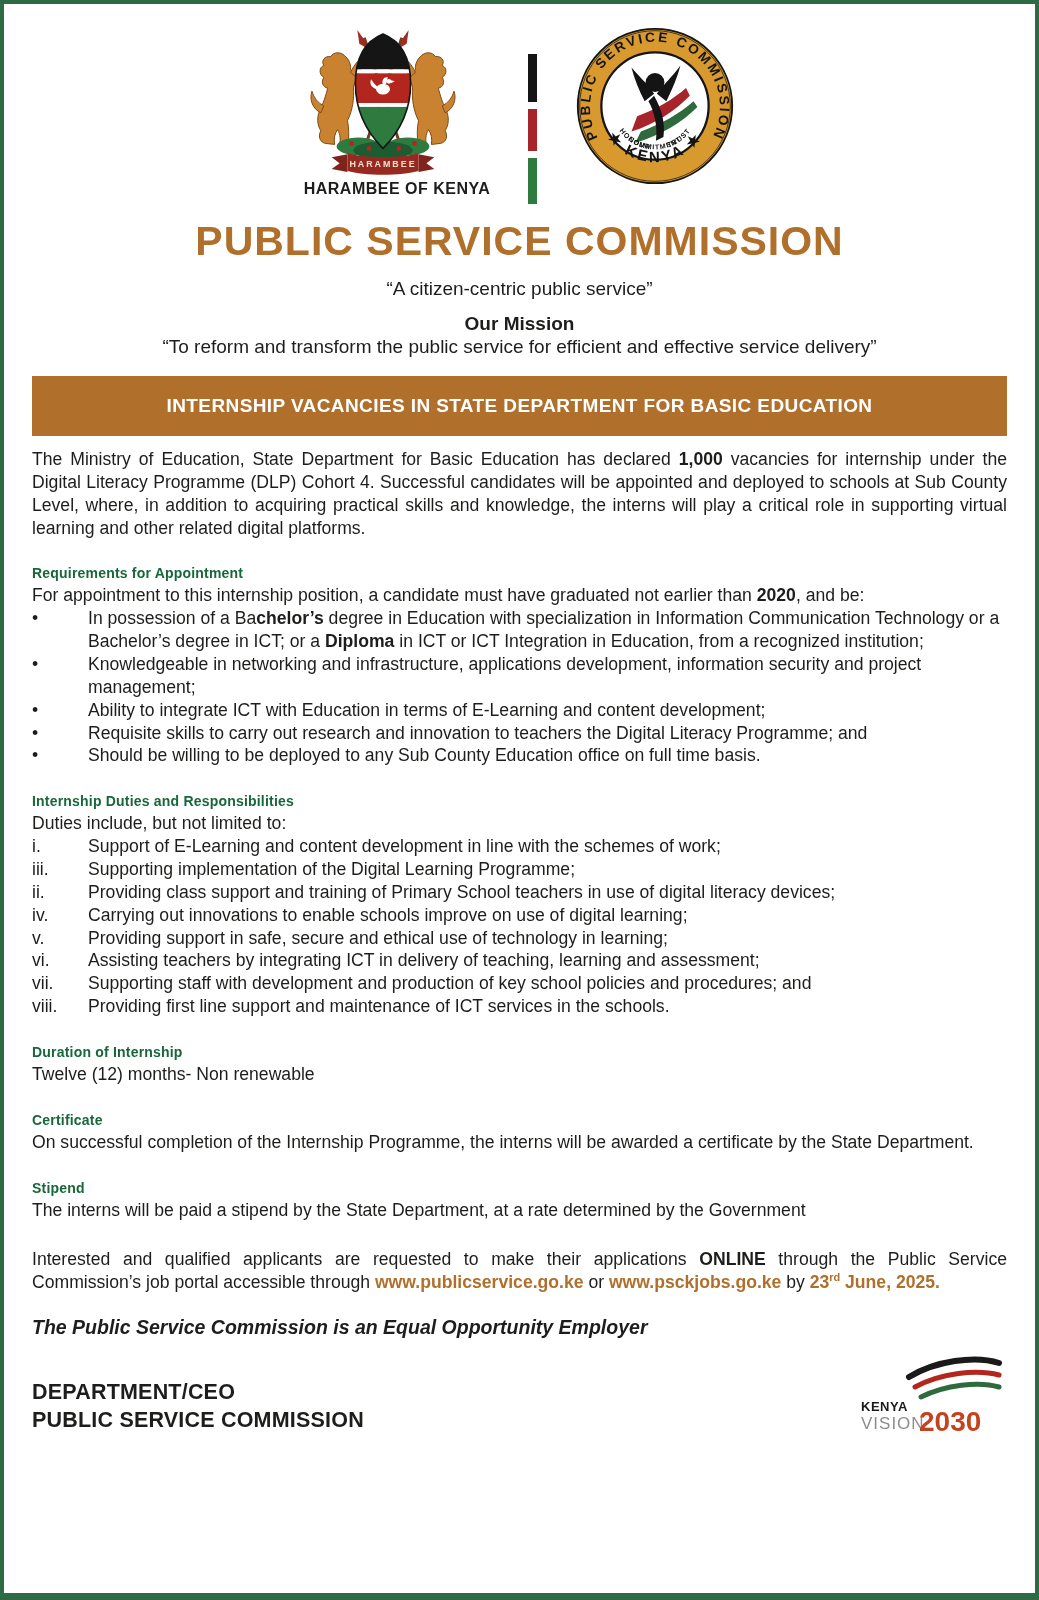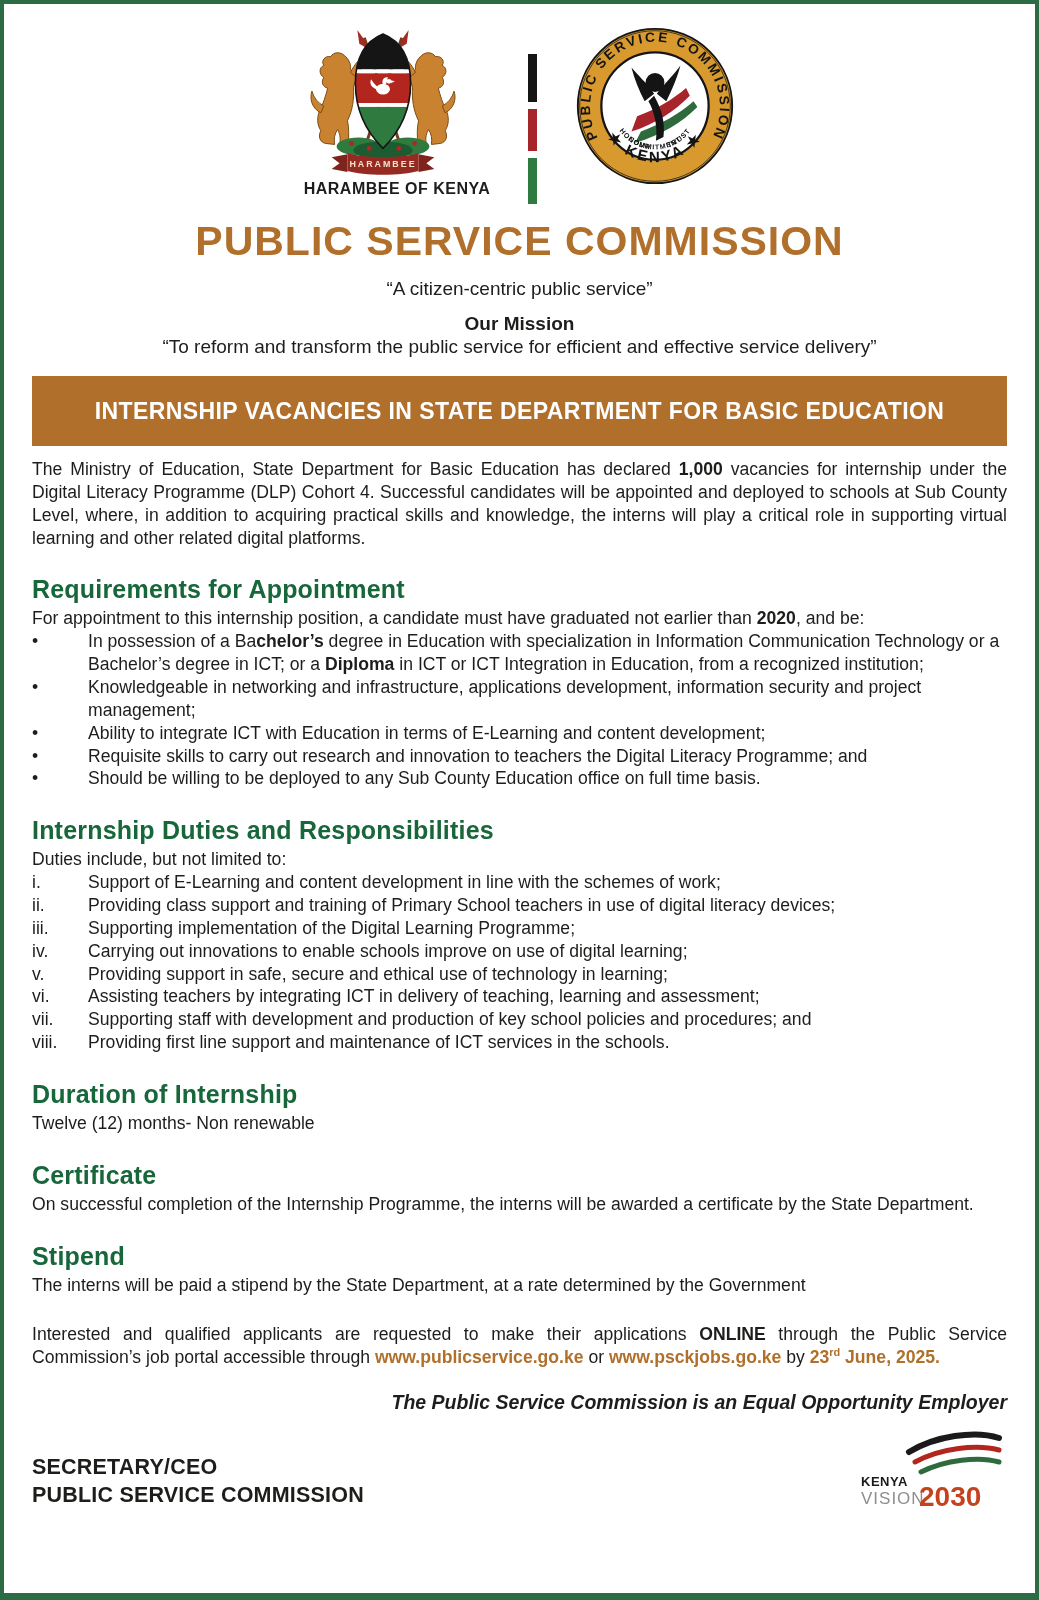--- a/index.html
+++ b/index.html
@@ -34,40 +34,40 @@
     text-align:center;color:var(--accent);
     font-size:41px;font-weight:700;letter-spacing:1px;
     margin:14px 0 0 0;
   }
   .vm{text-align:center;margin-top:13px;}
   .vm .lbl{font-weight:700;font-size:19px;}
   .vm .txt{font-size:19px;margin-top:1px;}
   
   .banner{
     margin-top:18px;background:var(--accent);color:#fff;
-    height:70px;display:flex;align-items:center;justify-content:center;
-    font-size:23px;font-weight:700;letter-spacing:.4px;
+    height:60px;display:flex;align-items:center;justify-content:center;
+    font-size:19px;font-weight:700;letter-spacing:.4px;
   }
   
   p{margin:0;}
   .body-text{font-size:17.6px;line-height:1.3;}
   .just{text-align:justify;}
   .intro{margin-top:12px;}
   .sec{margin-top:26px;}
-  h2.green{color:var(--green);font-size:25px;font-weight:700;margin:0 0 3px 0;letter-spacing:.2px;}
+  h2.green{color:var(--green);font-size:14px;font-weight:700;margin:0 0 3px 0;letter-spacing:.2px;}
   .rich-b{font-weight:700;}
   .rich-accent{color:var(--accent);font-weight:700;}
   sup{font-size:.62em;}
   ul.plain, ol.plain{list-style:none;margin:0;padding:0;}
   .li-row{display:flex;align-items:flex-start;}
   .li-row .marker{width:56px;flex:0 0 56px;}
   .li-row .txt{flex:1;}
   .apply{margin-top:26px;}
   .equal-op{
-    text-align:right;font-style:italic;font-weight:700;
+    text-align:left;font-style:italic;font-weight:700;
     font-size:19.5px;margin-top:22px;
   }
   
   .footer-row{display:flex;justify-content:space-between;align-items:flex-end;margin-top:12px;}
   .signatory{font-size:21.5px;font-weight:700;line-height:1.3;letter-spacing:.2px;}
   .v2030{flex:0 0 auto;}
   
   svg text{font-family:"Liberation Sans", sans-serif;}
 </style>
 </head>
@@ -224,28 +224,28 @@
 
   <section class="sec">
     <h2 class="green">Internship Duties and Responsibilities</h2>
     <p class="body-text">Duties include, but not limited to:</p>
     <ol class="plain body-text">
       <li class="li-row">
         <span class="marker">i.</span>
         <span class="txt">Support of E-Learning and content development in line with the schemes of work;</span>
       </li>
       <li class="li-row">
+        <span class="marker">iii.</span>
+        <span class="txt">Supporting implementation of the Digital Learning Programme;</span>
+      </li>
+      <li class="li-row">
         <span class="marker">ii.</span>
         <span class="txt">Providing class support and training of Primary School teachers in use of digital literacy devices;</span>
       </li>
       <li class="li-row">
-        <span class="marker">iii.</span>
-        <span class="txt">Supporting implementation of the Digital Learning Programme;</span>
-      </li>
-      <li class="li-row">
         <span class="marker">iv.</span>
         <span class="txt">Carrying out innovations to enable schools improve on use of digital learning;</span>
       </li>
       <li class="li-row">
         <span class="marker">v.</span>
         <span class="txt">Providing support in safe, secure and ethical use of technology in learning;</span>
       </li>
       <li class="li-row">
         <span class="marker">vi.</span>
         <span class="txt">Assisting teachers by integrating ICT in delivery of teaching, learning and assessment;</span>
@@ -275,21 +275,21 @@
     <h2 class="green">Stipend</h2>
     <p class="body-text">The interns will be paid a stipend by the State Department, at a rate determined by the Government</p>
   </section>
 
   <p class="body-text just apply"><span>Interested and qualified applicants are requested to make their applications </span><span class="rich-b">ONLINE</span><span> through the Public Service Commission’s job portal accessible through </span><span class="rich-accent">www.publicservice.go.ke</span><span> or </span><span class="rich-accent">www.psckjobs.go.ke</span><span> by </span><span class="rich-accent">23</span><sup class="rich-accent">rd</sup><span class="rich-accent"> June, 2025.</span></p>
 
   <p class="equal-op">The Public Service Commission is an Equal Opportunity Employer</p>
 
   <div class="footer-row">
     <div class="signatory">
-      <div>SECRETARY/CEO</div>
+      <div>DEPARTMENT/CEO</div>
       <div>PUBLIC SERVICE COMMISSION</div>
     </div>
     <svg class="v2030" width="150" height="84" viewBox="0 0 150 84" aria-hidden="true">
       <path d="M52,26 C78,10 118,4 142,12" fill="none" stroke="#1a1a1a" stroke-width="6" stroke-linecap="round"></path>
       <path d="M58,36 C84,22 120,18 142,24" fill="none" stroke="#b3261e" stroke-width="5" stroke-linecap="round"></path>
       <path d="M64,46 C88,34 122,30 142,36" fill="none" stroke="#2f6a3c" stroke-width="5" stroke-linecap="round"></path>
       <text x="4" y="60" font-size="13" font-weight="700" fill="#1a1a1a" letter-spacing=".5">KENYA</text>
       <text x="4" y="78" font-size="17" fill="#8e8e8e" letter-spacing="1">VISION</text>
       <text x="62" y="80" font-size="28" font-weight="700" fill="#c4431f">2030</text>
     </svg>

